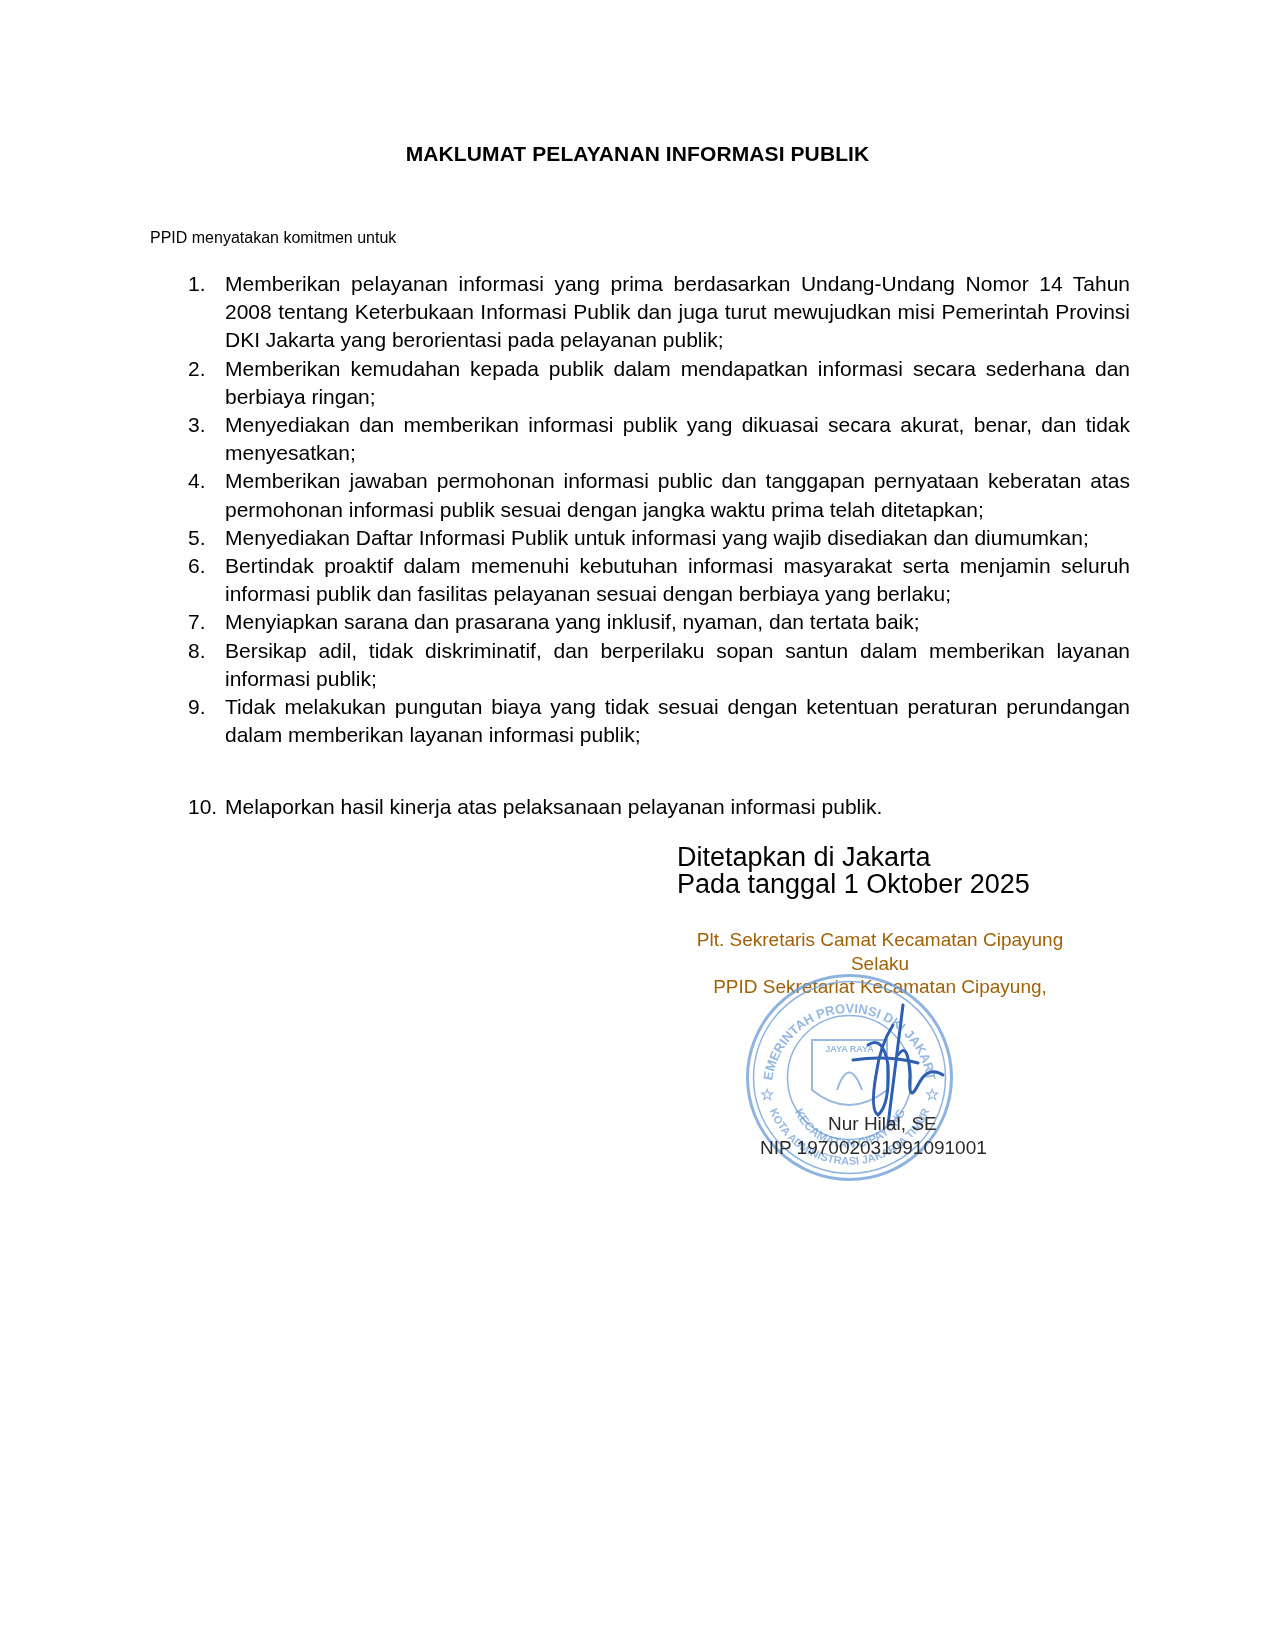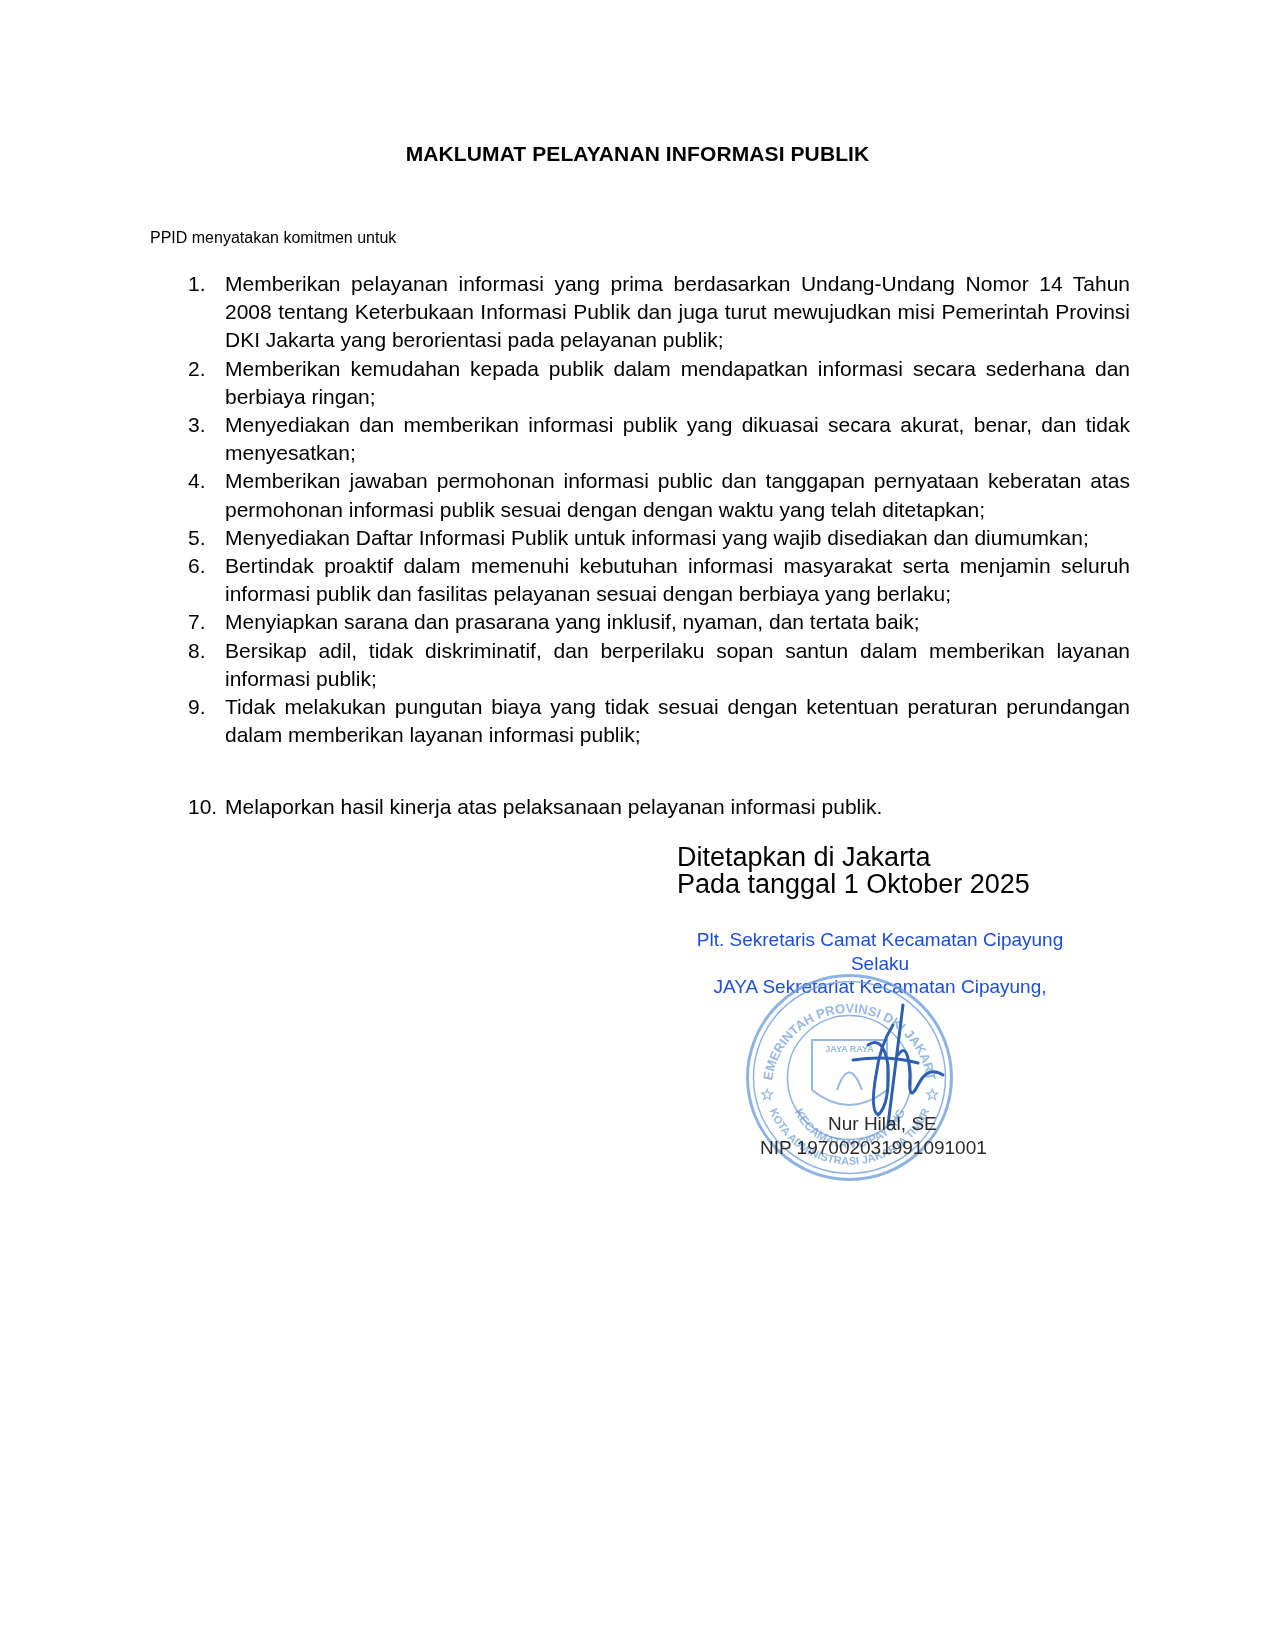--- a/index.html
+++ b/index.html
@@ -8,55 +8,55 @@
   .title { position: absolute; top: 142px; left: 0; width: 1275px; text-align: center;
            font-weight: bold; font-size: 21px; letter-spacing: 0.1px; }
   .intro { position: absolute; top: 229px; left: 150px; font-size: 16px; }
   .list { position: absolute; top: 270px; left: 150px; width: 980px; margin: 0; padding: 0; list-style: none; }
   .list li { position: relative; padding-left: 75px; font-size: 21px; line-height: 28.2px;
              text-align: justify; }
   .list li .num { position: absolute; left: 38px; top: 0; }
   .list li.last-justify { text-align: left; margin-top: 44px; }
   .place { position: absolute; top: 844px; left: 677px; font-size: 27px; line-height: 27px; }
   .sig { position: absolute; top: 928px; left: 660px; width: 440px; text-align: center;
-         font-size: 19px; line-height: 23.5px; color: #1d4ed8; }
+         font-size: 19px; line-height: 23.5px; color: #a16207; }
   .stamp { position: absolute; top: 970px; left: 742px; width: 215px; height: 215px; }
   .signature { position: absolute; top: 985px; left: 848px; width: 110px; height: 150px; }
   .name { position: absolute; top: 1113px; left: 660px; width: 440px; font-size: 19px; color: #2a2a2a; }
   .name .n1 { position: absolute; left: 168px; top: 0; }
   .name .n2 { position: absolute; left: 100px; top: 24px; }
 </style>
 </head>
 <body>
 
 <div class="title">MAKLUMAT PELAYANAN INFORMASI PUBLIK</div>
 <div class="intro">PPID menyatakan komitmen untuk</div>
 
 <ol class="list">
   <li><span class="num">1.</span><span>Memberikan pelayanan informasi yang prima berdasarkan Undang-Undang Nomor 14 Tahun 2008 tentang Keterbukaan Informasi Publik dan juga turut mewujudkan misi Pemerintah Provinsi DKI Jakarta yang berorientasi pada pelayanan publik;</span></li>
   <li><span class="num">2.</span><span>Memberikan kemudahan kepada publik dalam mendapatkan informasi secara sederhana dan berbiaya ringan;</span></li>
   <li><span class="num">3.</span><span>Menyediakan dan memberikan informasi publik yang dikuasai secara akurat, benar, dan tidak menyesatkan;</span></li>
-  <li><span class="num">4.</span><span>Memberikan jawaban permohonan informasi public dan tanggapan pernyataan keberatan atas permohonan informasi publik sesuai dengan dengan waktu yang telah ditetapkan;</span></li>
+  <li><span class="num">4.</span><span>Memberikan jawaban permohonan informasi public dan tanggapan pernyataan keberatan atas permohonan informasi publik sesuai dengan jangka waktu prima telah ditetapkan;</span></li>
   <li><span class="num">5.</span><span>Menyediakan Daftar Informasi Publik untuk informasi yang wajib disediakan dan diumumkan;</span></li>
   <li><span class="num">6.</span><span>Bertindak proaktif dalam memenuhi kebutuhan informasi masyarakat serta menjamin seluruh informasi publik dan fasilitas pelayanan sesuai dengan berbiaya yang berlaku;</span></li>
   <li><span class="num">7.</span><span>Menyiapkan sarana dan prasarana yang inklusif, nyaman, dan tertata baik;</span></li>
   <li><span class="num">8.</span><span>Bersikap adil, tidak diskriminatif, dan berperilaku sopan santun dalam memberikan layanan informasi publik;</span></li>
   <li><span class="num">9.</span><span>Tidak melakukan pungutan biaya yang tidak sesuai dengan ketentuan peraturan perundangan dalam memberikan layanan informasi publik;</span></li>
   <li class="last-justify"><span class="num">10.</span><span>Melaporkan hasil kinerja atas pelaksanaan pelayanan informasi publik.</span></li>
 </ol>
 
 <div class="place">
   <div>Ditetapkan di Jakarta</div>
   <div>Pada tanggal 1 Oktober 2025</div>
 </div>
 
 <div class="sig">
   <div>Plt. Sekretaris Camat Kecamatan Cipayung</div>
   <div>Selaku</div>
-  <div>JAYA Sekretariat Kecamatan Cipayung,</div>
+  <div>PPID Sekretariat Kecamatan Cipayung,</div>
 </div>
 
 <svg class="stamp" viewBox="0 0 215 215">
   <defs>
     <path id="arcTop" d="M 30 112 A 78 78 0 0 1 185 112"></path>
     <path id="arcBottom" d="M 22 118 A 86 86 0 0 0 193 118"></path>
     <path id="arcInner" d="M 48 118 A 60 60 0 0 0 168 118"></path>
   </defs>
   <g fill="none" stroke-opacity="0.75" class="stamp-stroke" stroke="#6a9ad6">
     <circle cx="107.5" cy="107.5" r="102" stroke-width="3"></circle>

